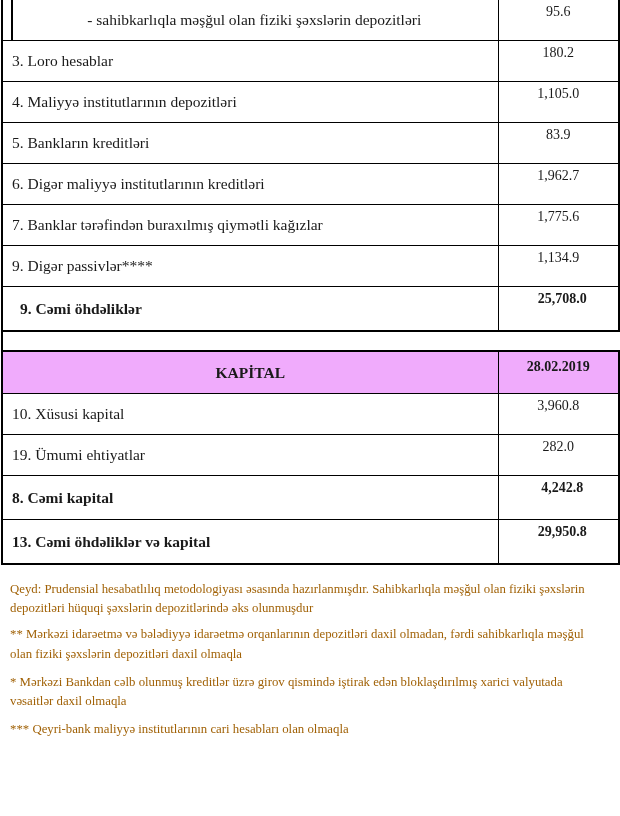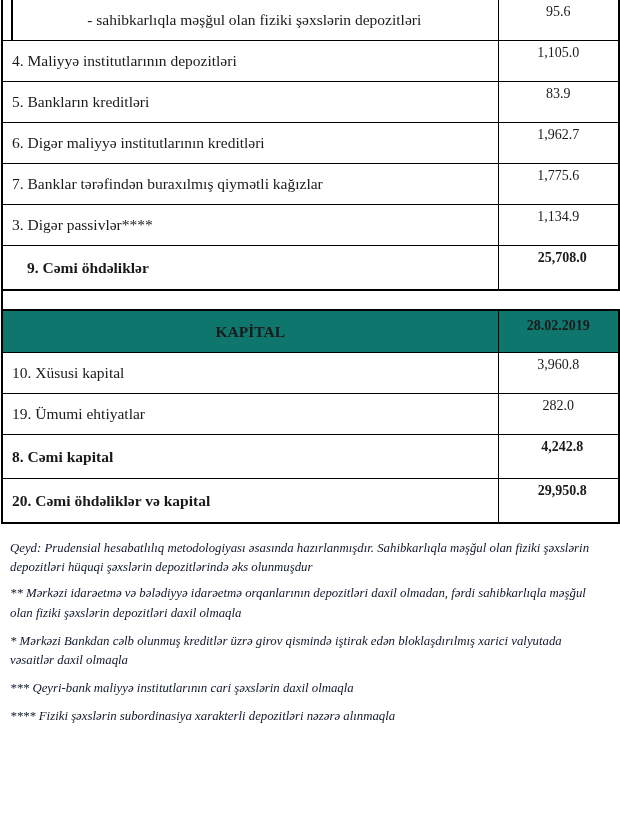--- a/index.html
+++ b/index.html
@@ -26,77 +26,81 @@
     padding:4px 6px 4px 9px; font-size:15.5px;
     vertical-align:middle; text-align:left;
   }
   td.val {
     text-align:center; vertical-align:top;
     padding-top:4px; font-size:14px;
   }
   td.h32 { height:32px; }
   td.h35 { height:35px; }
   .bold { font-weight:bold;padding-left:9px; }
-  td.indent { padding-left:24px; }
+  td.indent { padding-left:17px; }
 
   
   td.sub { text-align:center; position:relative; padding-left:14px; }
   td.sub::before {
     content:""; position:absolute; left:8px; top:0; bottom:0;
     width:1.5px; background:#000;
   }
 
   .tbl-gap { height:18px; margin-left:1px; border-left:2px solid #000; width:10px; }
 
   th.hdr {
-    background:#0f766e; font-weight:bold; font-size:15.5px;
+    background:#f0abfc; font-weight:bold; font-size:15.5px;
     text-align:center; vertical-align:middle; height:33px;
   }
   th.hdr-date { font-size:14px; vertical-align:top; padding-top:7px;margin-left:32px; }
 
   .footnotes {
-    margin:15px 14px 16px 10px; font-style:italic;
-    font-size:12.8px; line-height:1.5; color:#0f172a;
+    margin:15px 14px 16px 10px; 
+    font-size:12.8px; line-height:1.5; color:#a16207;
   }
   .footnotes p { margin:0 0 7px 0; }
   .footnotes p.gap { margin-bottom:9px; }
 </style>
 </head>
 <body>
 
 <div class="page">
 
   <table class="tbl tbl-liab">
     <colgroup>
         <col class="c1">
         <col class="c2">
       </colgroup>
     <tbody>
       <tr>
         <td class="lbl sub h32">- sahibkarlıqla məşğul olan fiziki şəxslərin depozitləri</td>
         <td class="val">95.6</td>
       </tr>
       <tr>
+        <td class="lbl h32">3. Loro hesablar</td>
+        <td class="val">180.2</td>
+      </tr>
+      <tr>
         <td class="lbl h32">4. Maliyyə institutlarının  depozitləri</td>
         <td class="val">1,105.0</td>
       </tr>
       <tr>
         <td class="lbl h32">5. Bankların kreditləri</td>
         <td class="val">83.9</td>
       </tr>
       <tr>
         <td class="lbl h32">6. Digər maliyyə institutlarının kreditləri</td>
         <td class="val">1,962.7</td>
       </tr>
       <tr>
         <td class="lbl h32">7. Banklar tərəfindən buraxılmış qiymətli kağızlar</td>
         <td class="val">1,775.6</td>
       </tr>
       <tr>
-        <td class="lbl h32">3. Digər passivlər****</td>
+        <td class="lbl h32">9. Digər passivlər****</td>
         <td class="val">1,134.9</td>
       </tr>
       <tr>
         <td class="lbl bold indent h35">9. Cəmi öhdəliklər</td>
         <td class="val bold">25,708.0</td>
       </tr>
     </tbody>
   </table>
 
   <div class="tbl-gap"></div>
@@ -117,27 +121,26 @@
       </tr>
       <tr>
         <td class="lbl h32">19. Ümumi ehtiyatlar</td>
         <td class="val">282.0</td>
       </tr>
       <tr>
         <td class="lbl bold h35">8. Cəmi kapital</td>
         <td class="val bold">4,242.8</td>
       </tr>
       <tr>
-        <td class="lbl bold h35">20. Cəmi öhdəliklər və kapital</td>
+        <td class="lbl bold h35">13. Cəmi öhdəliklər və kapital</td>
         <td class="val bold">29,950.8</td>
       </tr>
     </tbody>
   </table>
 
   <div class="footnotes">
     <p>Qeyd: Prudensial hesabatlılıq metodologiyası əsasında hazırlanmışdır. Sahibkarlıqla məşğul olan fiziki şəxslərin depozitləri hüquqi şəxslərin depozitlərində əks olunmuşdur</p>
     <p class="gap">** Mərkəzi idarəetmə və bələdiyyə idarəetmə orqanlarının depozitləri daxil olmadan, fərdi sahibkarlıqla məşğul olan fiziki şəxslərin depozitləri daxil olmaqla</p>
     <p class="gap">* Mərkəzi Bankdan cəlb olunmuş kreditlər üzrə girov qismində iştirak edən bloklaşdırılmış xarici valyutada vəsaitlər daxil olmaqla</p>
-    <p class="gap">*** Qeyri-bank maliyyə institutlarının cari şəxslərin daxil olmaqla</p>
-    <p>**** Fiziki şəxslərin subordinasiya xarakterli depozitləri nəzərə alınmaqla</p>
+    <p class="gap">*** Qeyri-bank maliyyə institutlarının cari hesabları olan olmaqla</p>
   </div>
 
 </div>
 
 </body></html>

